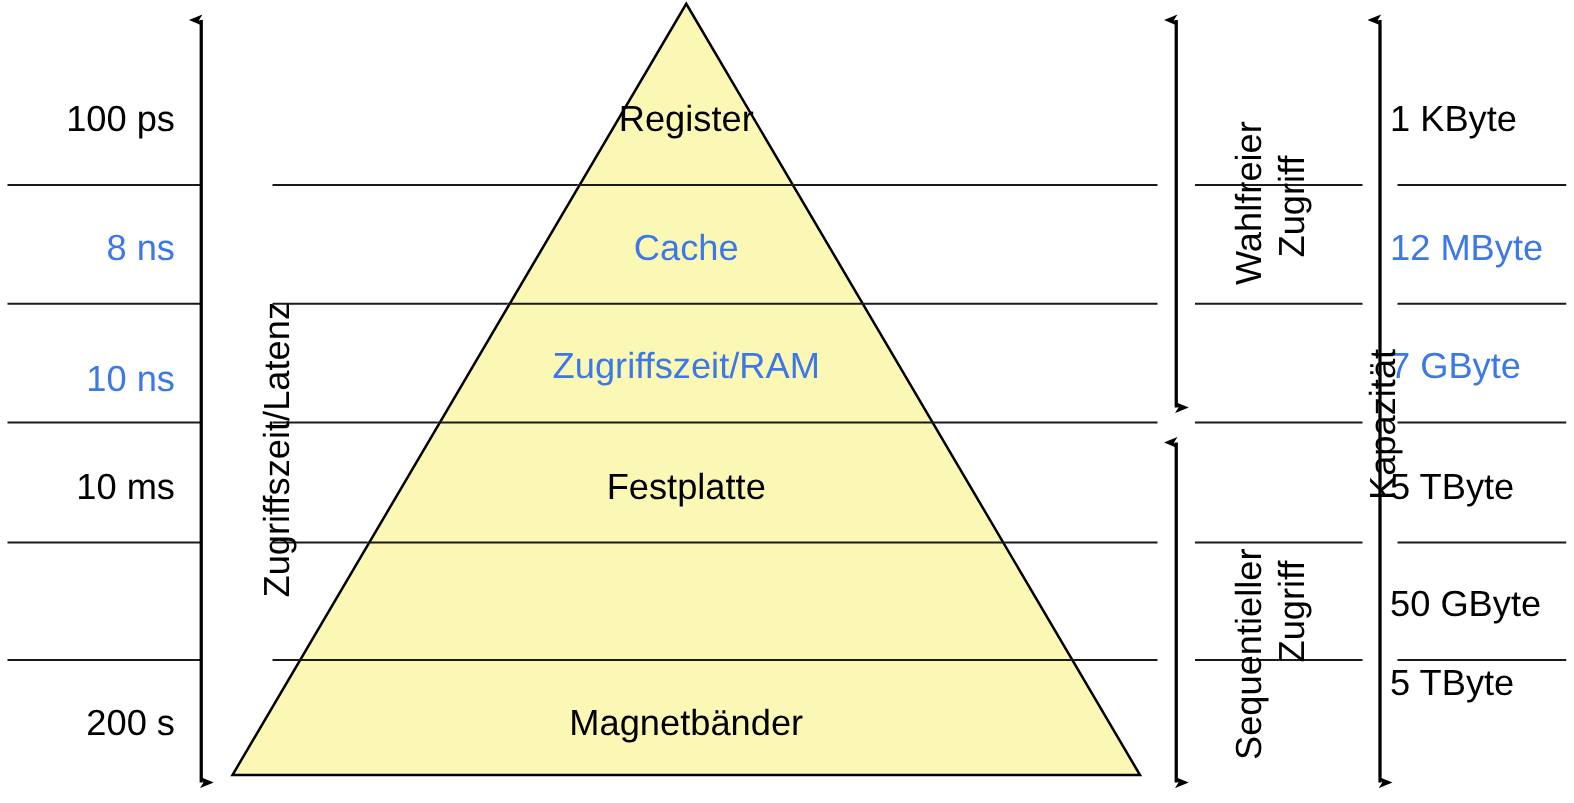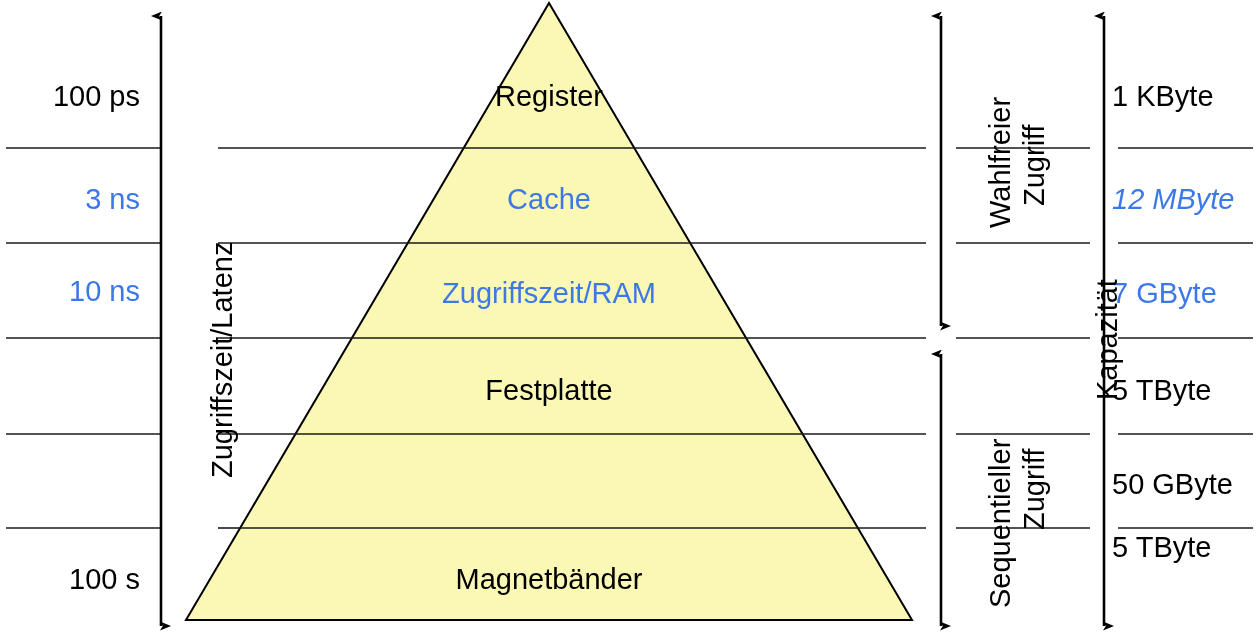--- a/index.html
+++ b/index.html
@@ -123,26 +123,27 @@
     <line x1="161" y1="16" x2="161" y2="626" stroke="#000000" stroke-width="2.6" marker-start="url(#ah-up)" marker-end="url(#ah-dn)"></line>
 
     <line x1="941" y1="16" x2="941" y2="326" stroke="#000000" stroke-width="2.6" marker-start="url(#ah-up)" marker-end="url(#ah-dn)"></line>
 
     <line x1="941" y1="354" x2="941" y2="626" stroke="#000000" stroke-width="2.6" marker-start="url(#ah-up)" marker-end="url(#ah-dn)"></line>
 
     <line x1="1104" y1="16" x2="1104" y2="626" stroke="#000000" stroke-width="2.6" marker-start="url(#ah-up)" marker-end="url(#ah-dn)"></line>
   </svg>
 
   <div class="txt lat-label" style="top:82px;">100 ps</div>
-  <div class="txt lat-label blue" style="top:185px;">3 ns</div>
-  <div class="txt lat-label blue" style="top:277px;">10 ns</div>
-  <div class="txt lat-label" style="top:565px;">100 s</div>
+  <div class="txt lat-label blue" style="top:185px;">8 ns</div>
+  <div class="txt lat-label blue" style="top:290px;">10 ns</div>
+  <div class="txt lat-label" style="top:376px;">10 ms</div>
+  <div class="txt lat-label" style="top:565px;">200 s</div>
 
   <div class="txt cap-label" style="top:82px;">1 KByte</div>
-  <div class="txt cap-label blue" style="top:185px;font-style:italic;">12 MByte</div>
+  <div class="txt cap-label blue" style="top:185px;">12 MByte</div>
   <div class="txt cap-label blue" style="top:279px;">7 GByte</div>
   <div class="txt cap-label" style="top:376px;">5 TByte</div>
   <div class="txt cap-label" style="top:470px;text-align:right;">50 GByte</div>
   <div class="txt cap-label" style="top:533px;">5 TByte</div>
 
   <div class="txt tier-label blue" style="top:185px;">Cache</div>
   <div class="txt tier-label" style="top:82px;">Register</div>
   <div class="txt tier-label blue" style="top:279px;">Zugriffszeit/RAM</div>
   <div class="txt tier-label" style="top:376px;">Festplatte</div>
   <div class="txt tier-label" style="top:565px;">Magnetbänder</div>

